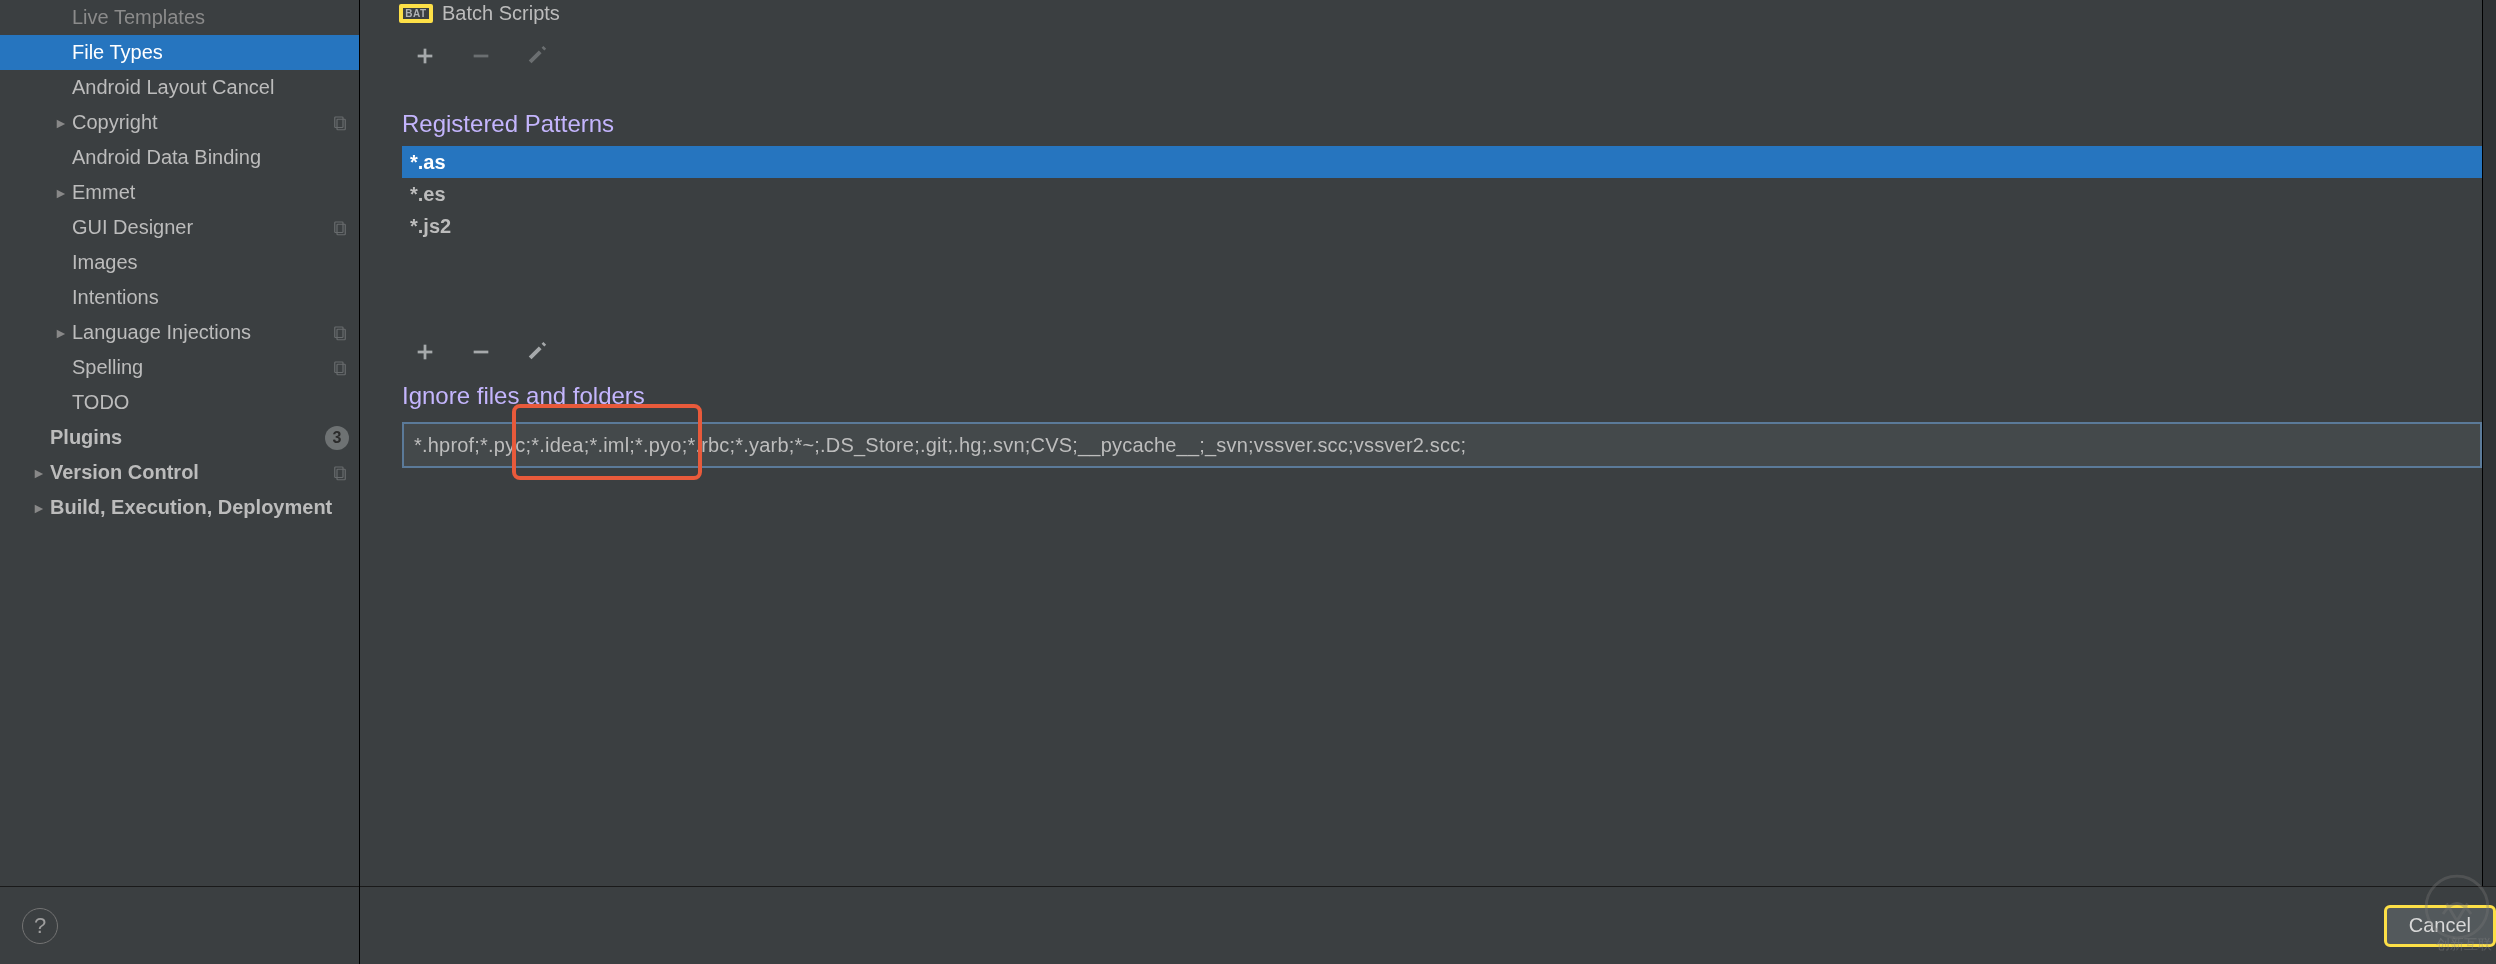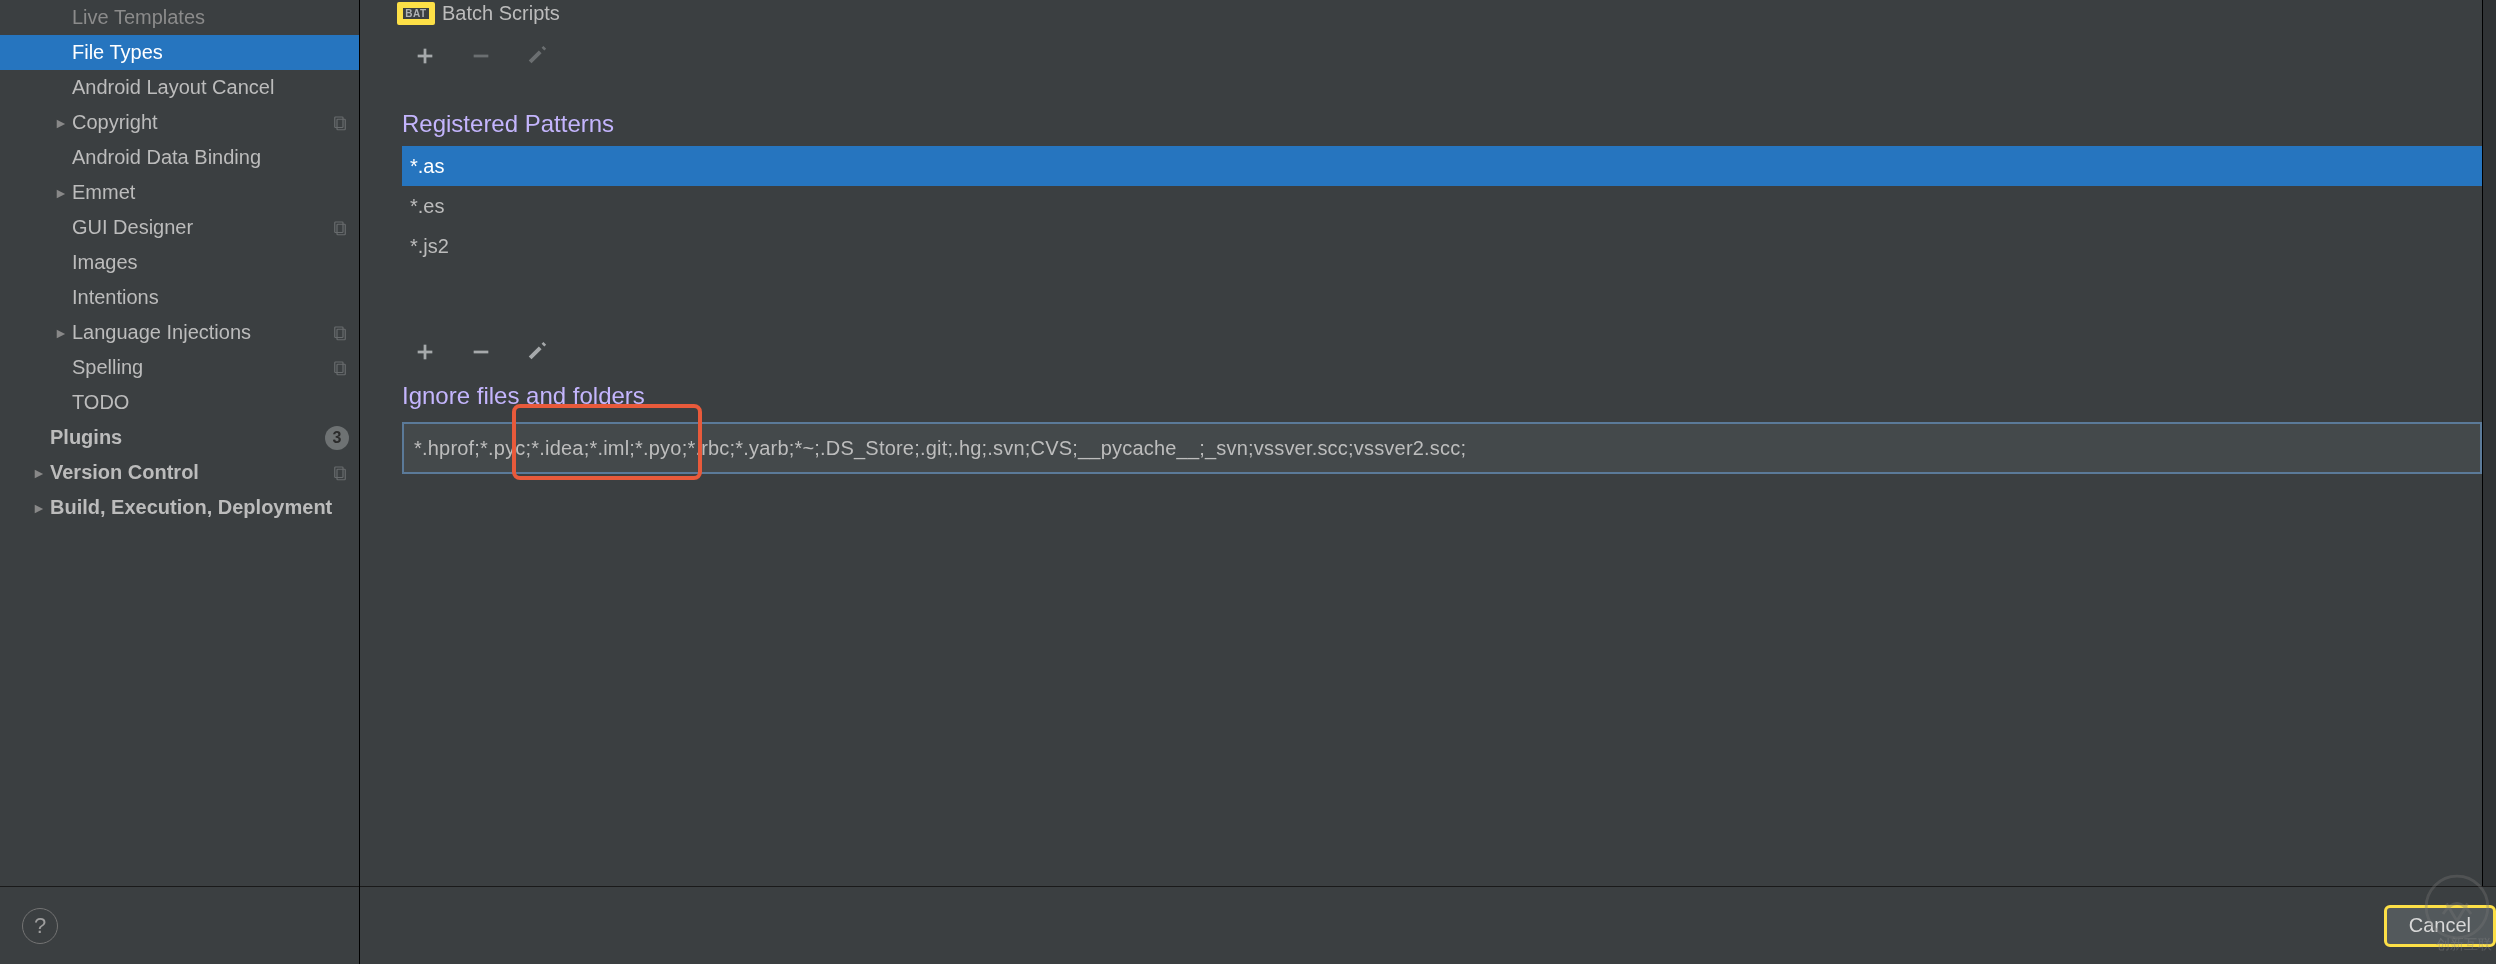--- a/index.html
+++ b/index.html
@@ -43,40 +43,40 @@
   }
 
   
   .main { flex: 1; display: flex; flex-direction: column; background: #3b3f41; position: relative; }
   .vscroll { width: 14px; background: #303335; border-left:1px solid #000; }
   .columns { display:flex; flex-direction:row; flex:1; }
   .content { flex:1; padding: 0 0 0 42px; display:flex; flex-direction:column; }
 
   .ft-row { display:flex; align-items:center; height:34px; font-size:20px; color:#bcbcbc; gap:12px; }
   .ft-row .icon { width:28px; height:20px; display:flex; align-items:center; justify-content:center; }
-  .bat-icon { font-size:10px; font-weight:700; color:#aeb1b3; border:6px solid #fde047; border-radius:2px; padding:0 2px; letter-spacing:.5px; }
+  .bat-icon { font-size:10px; font-weight:700; color:#aeb1b3; border:4px solid #fde047; border-radius:2px; padding:0 2px; letter-spacing:.5px; }
 
   .toolbar { display:flex; align-items:center; gap:22px; padding:6px 0 6px 6px; height:52px; }
   .tool-btn { width:34px; height:34px; display:flex; align-items:center; justify-content:center; color:#8f9294; cursor:pointer; }
   .tool-btn.disabled { opacity:.45; cursor:default; }
   .tool-btn svg { width:22px; height:22px; }
 
   .section-label { font-size:24px; color:#c4b5fd; margin:28px 0 8px 0; }
 
   .pattern-list {
     height:180px; background:#3b3f41; display:flex; flex-direction:column;
     font-size:20px;
   }
-  .pattern-row { height:40px; display:flex; align-items:center; padding:0 8px; color:#bcbcbc; }
+  .pattern-row { height:32px; display:flex; align-items:center; padding:0 8px; color:#bcbcbc;font-weight:bold; }
   .pattern-row.selected { background:#2675bf; color:#fff; }
 
   .ignore-wrap { }
   .ignore-input-wrap {
     margin-top:12px; position:relative;
-    border:2px solid #5b7a99; background:#44494b; height:52px;
+    border:2px solid #5b7a99; background:#44494b; height:46px;
     display:flex; align-items:center; padding:0 10px;
   }
   .ignore-input {
     flex:1; background:transparent; border:0; outline:0; color:#bdbdbd; font-size:20px;
     letter-spacing:.2px;
   }
   .highlight-box {
     position:absolute; border:4px solid #e85a3b; border-radius:8px;
     pointer-events:none;
   }

